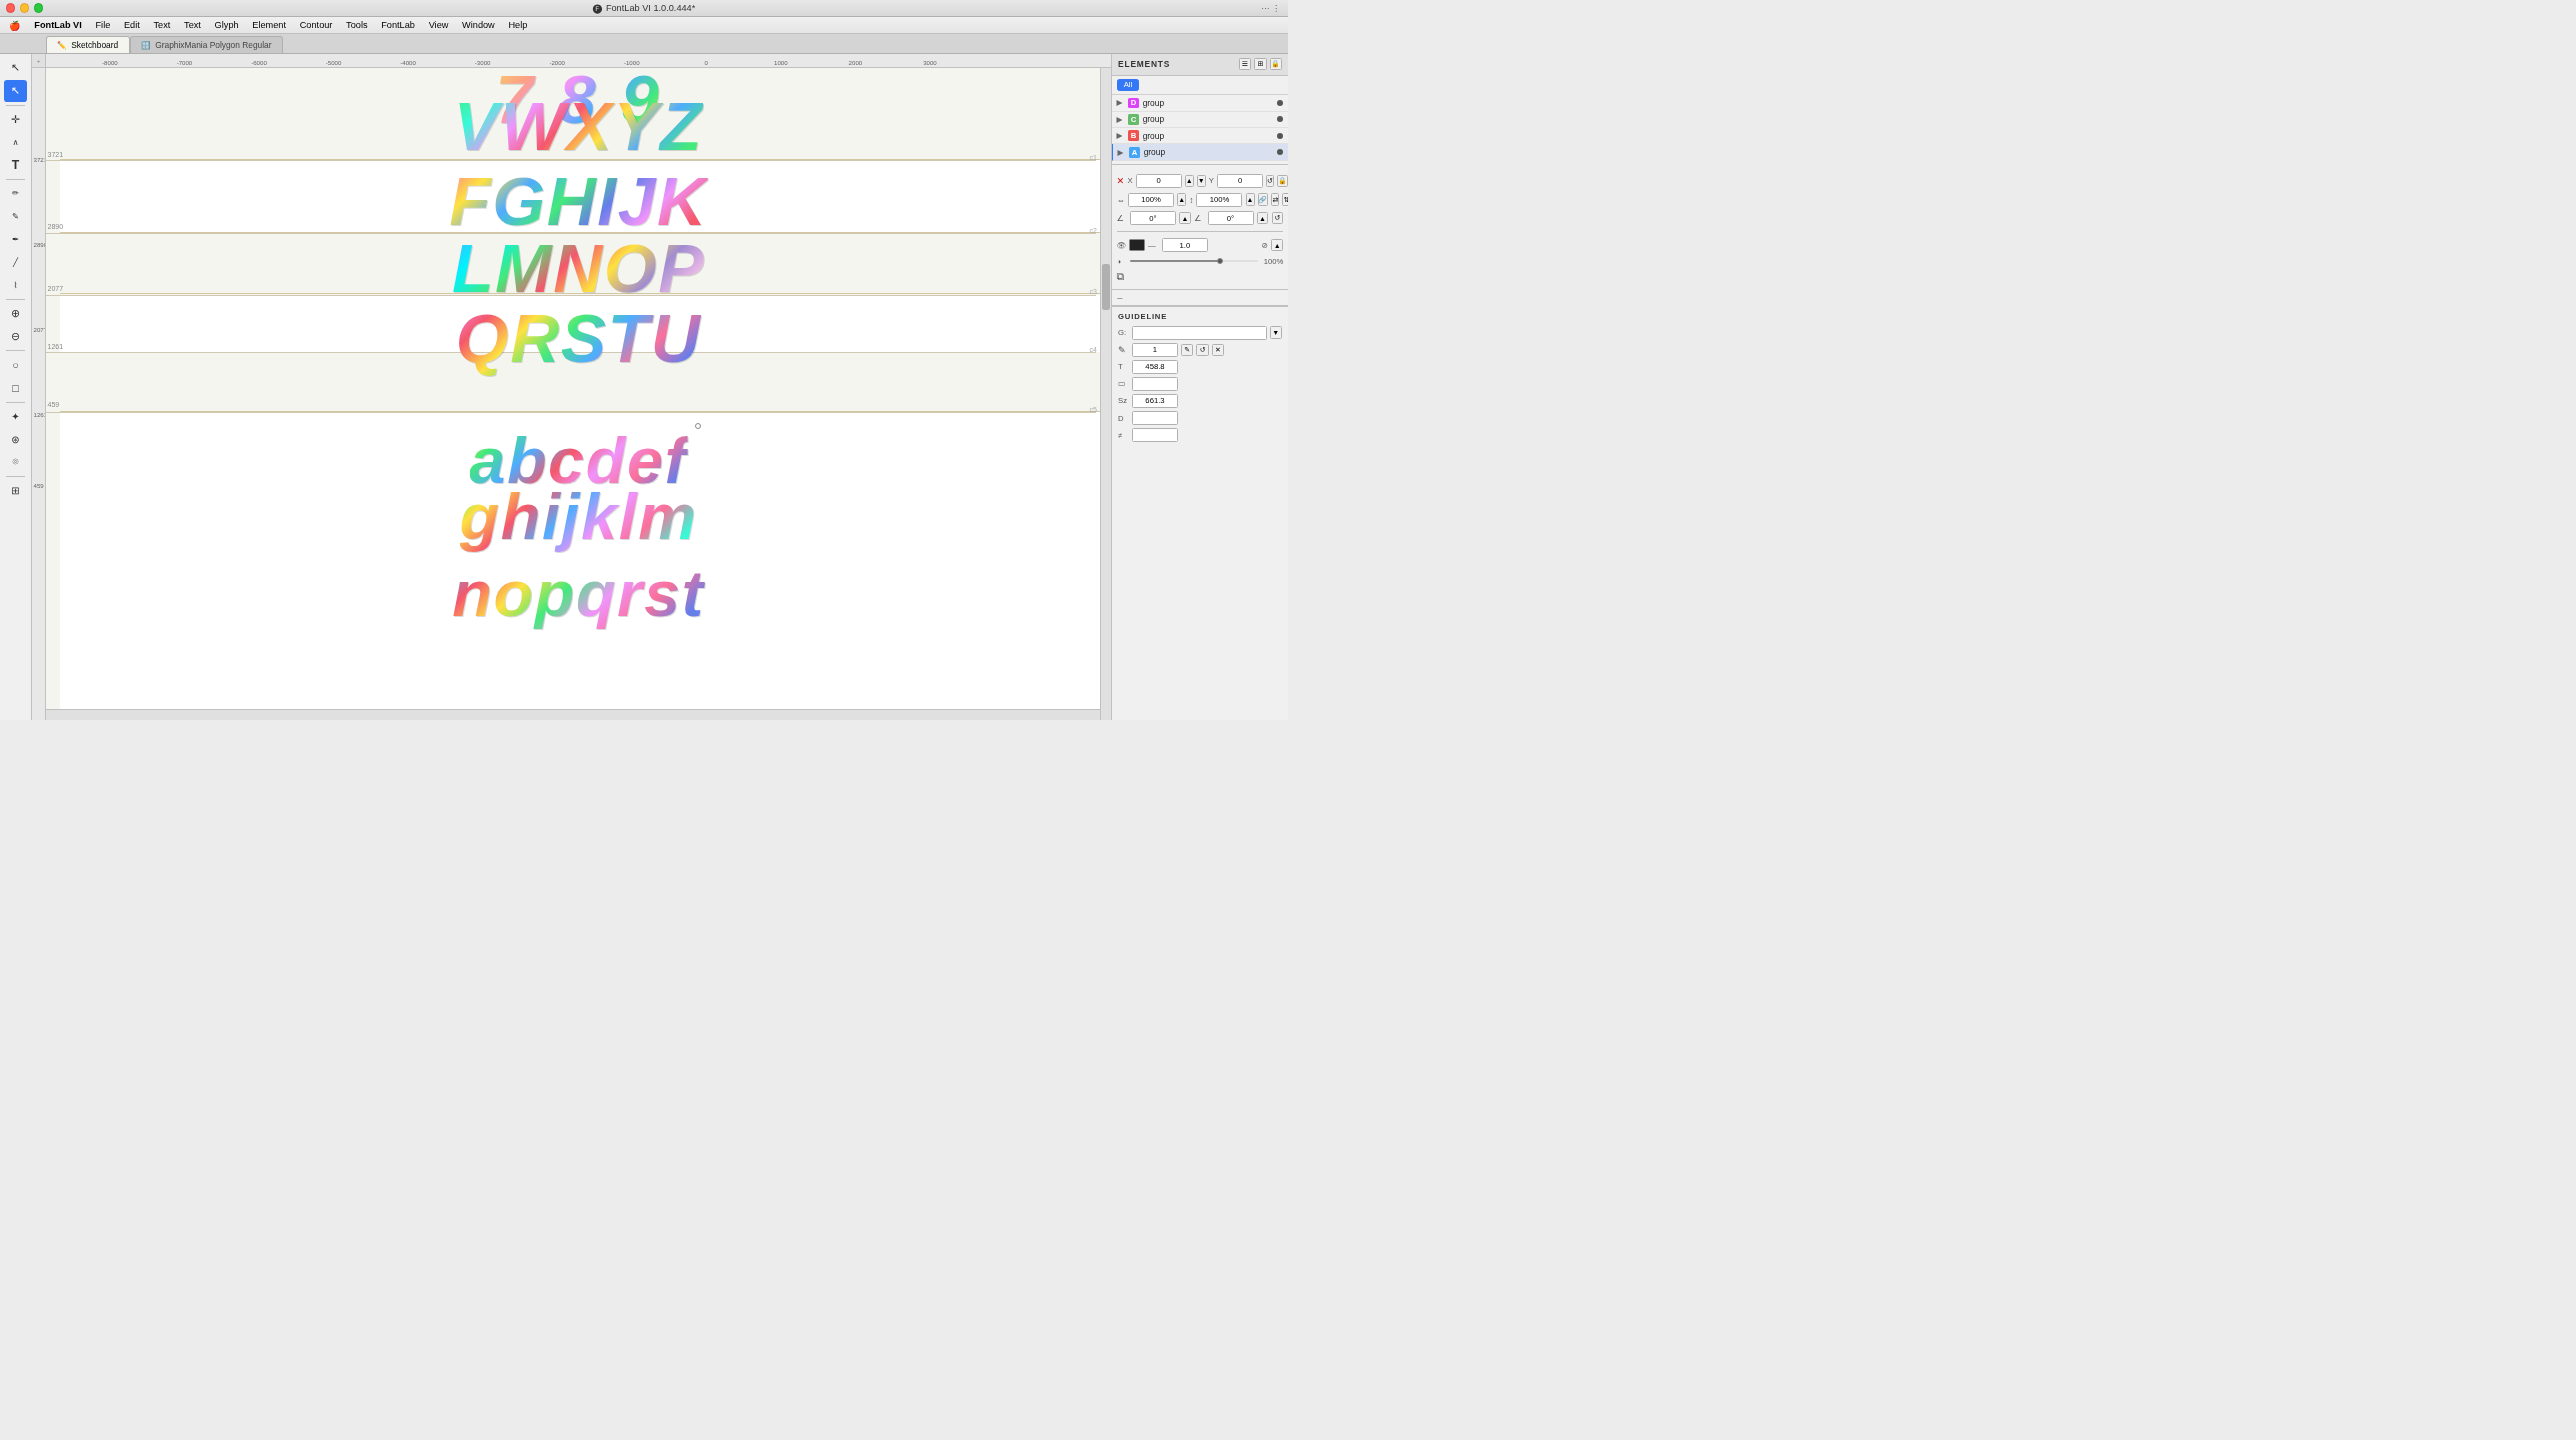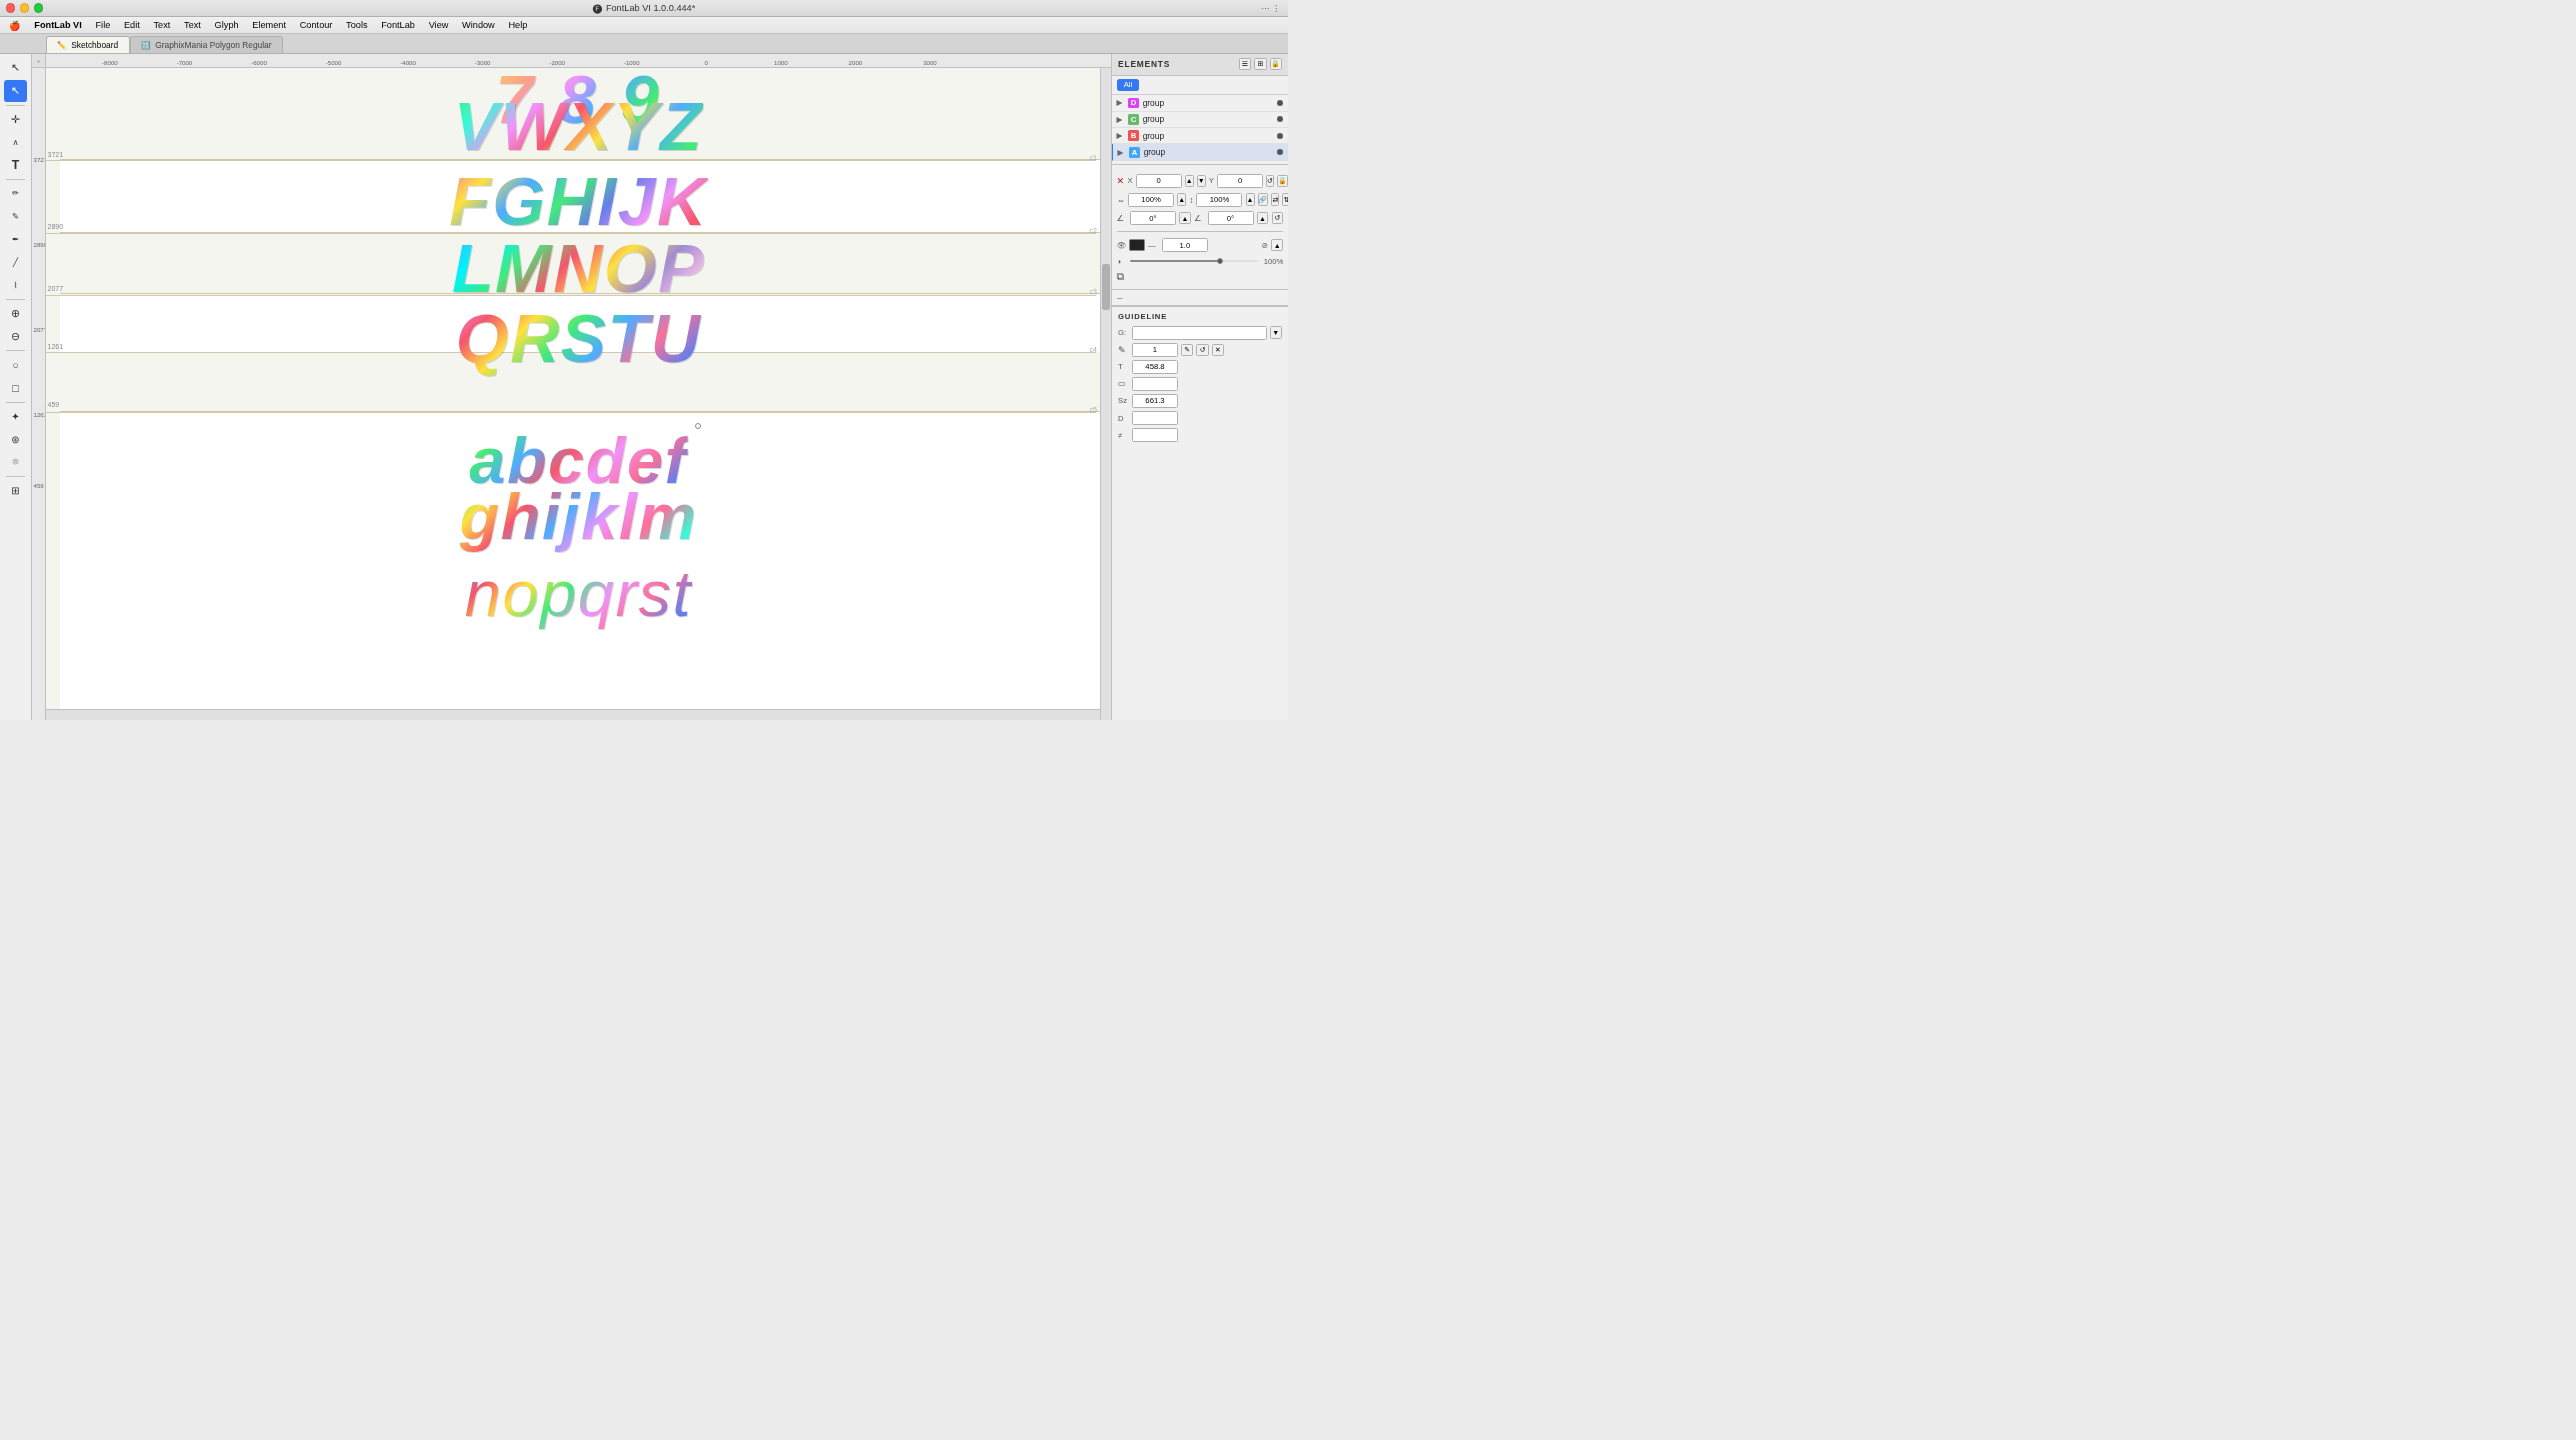--- a/index.html
+++ b/index.html
@@ -613,21 +613,21 @@
 
         <div style="position:absolute; top:355px; left:50%; transform:translateX(-50%); white-space:nowrap;">
           <span style="font-size:65px; font-weight:900; font-style:italic; letter-spacing:1.5px; background: linear-gradient(135deg, #fee140 0%, #43e97b 15%, #4facfe 30%, #f5576c 45%, #f093fb 60%, #fa709a 75%, #667eea 90%); -webkit-background-clip:text; -webkit-text-fill-color:transparent; background-clip:text; filter:drop-shadow(1.5px 1.5px 0 rgba(0,0,0,0.15));">abcdef</span>
         </div>
 
         <div style="position:absolute; top:411px; left:50%; transform:translateX(-50%); white-space:nowrap;text-align:center;">
           <span style="font-size:65px; font-weight:900; font-style:italic; letter-spacing:1.5px; background: linear-gradient(135deg, #43e97b 0%, #fee140 15%, #f5576c 30%, #4facfe 45%, #f093fb 60%, #fa709a 75%, #38f9d7 90%); -webkit-background-clip:text; -webkit-text-fill-color:transparent; background-clip:text; filter:drop-shadow(1.5px 1.5px 0 rgba(0,0,0,0.15));">ghijklm</span>
         </div>
 
         <div style="position:absolute; top:488px; left:50%; transform:translateX(-50%); white-space:nowrap;">
-          <span style="font-size:65px; font-weight:400; font-style:italic; letter-spacing:1.5px; background: linear-gradient(135deg, #4facfe 0%, #f5576c 15%, #fee140 30%, #43e97b 45%, #f093fb 60%, #fa709a 75%, #667eea 90%); -webkit-background-clip:text; -webkit-text-fill-color:transparent; background-clip:text; filter:drop-shadow(1.5px 1.5px 0 rgba(0,0,0,0.15));">nopqrst</span>
+          <span style="font-size:65px; font-weight:700; font-style:italic; letter-spacing:1.5px; background: linear-gradient(135deg, #4facfe 0%, #f5576c 15%, #fee140 30%, #43e97b 45%, #f093fb 60%, #fa709a 75%, #667eea 90%); -webkit-background-clip:text; -webkit-text-fill-color:transparent; background-clip:text; filter:drop-shadow(1.5px 1.5px 0 rgba(0,0,0,0.15));">nopqrst</span>
         </div>
 
         <div id="dot-crosshair" style="left:649px; top:355px;"></div>
 
         <div id="vscrollbar">
           <div id="vscroll-thumb"></div>
         </div>
 
         <div id="hscrollbar"></div>
       </div>

